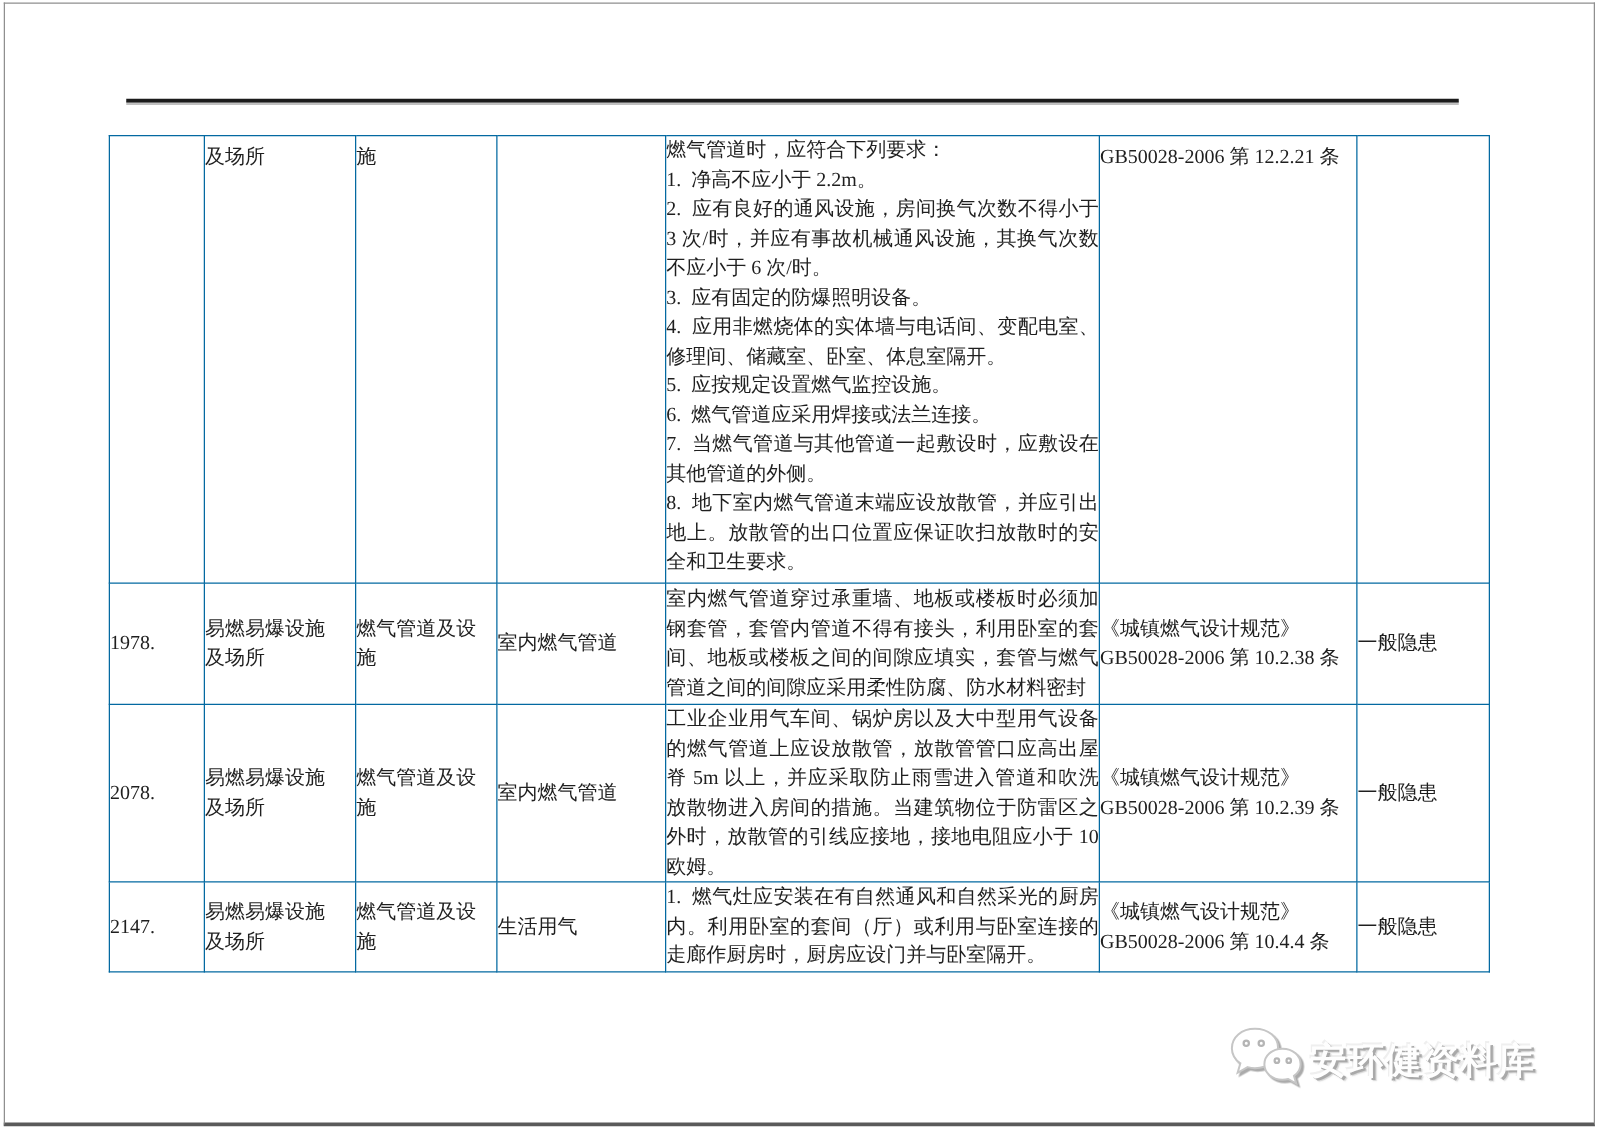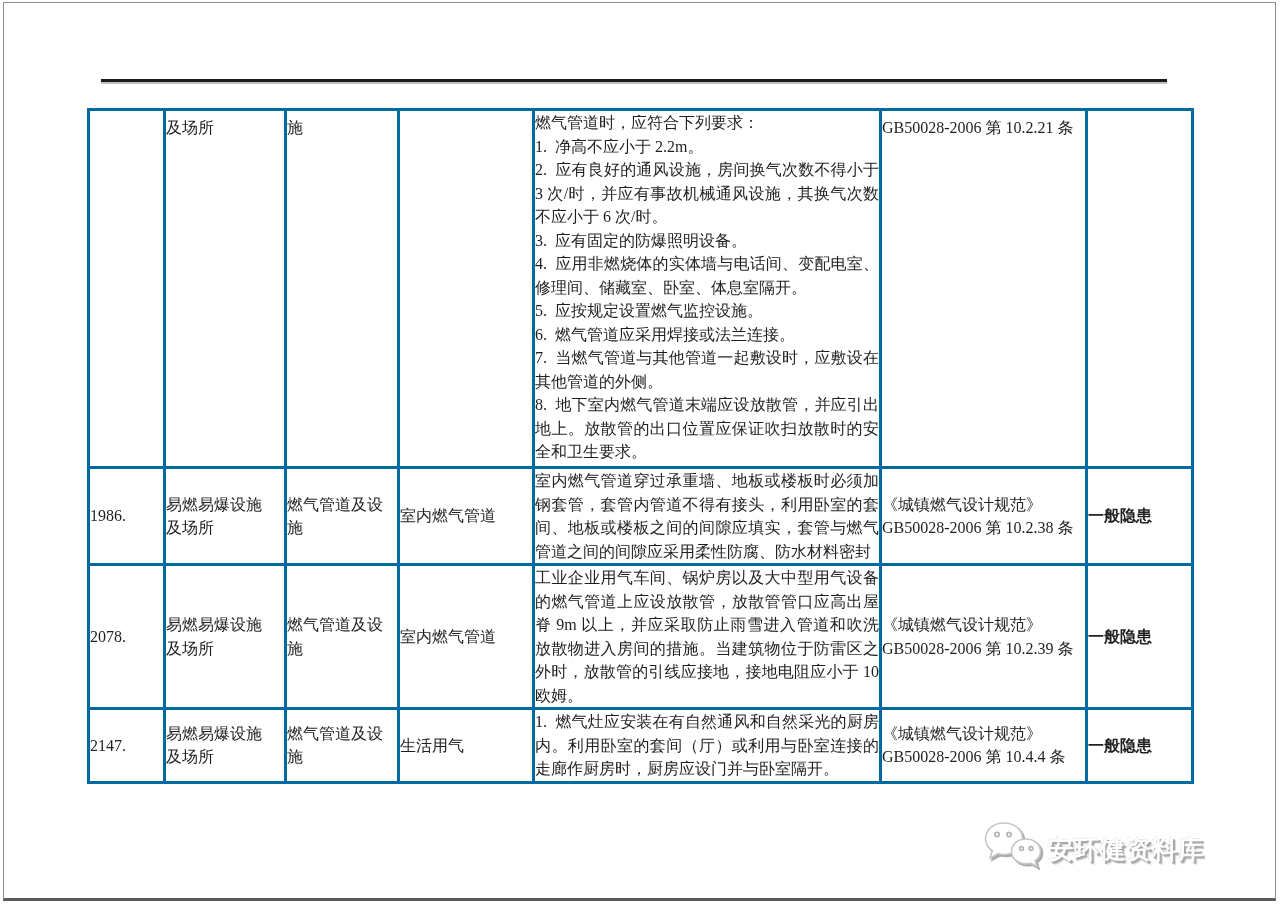--- a/index.html
+++ b/index.html
@@ -31,56 +31,56 @@
   table.grid{
     position:absolute;
     left:87px;top:108px;
     border-collapse:collapse;
     table-layout:fixed;
     width:1104px;
     font-size:16px;
     line-height:23.5px;
   }
   table.grid td{
-    border:3px solid #0369a1;
+    border:1px solid #0369a1;
     vertical-align:middle;
     overflow:hidden;
     padding:0;
   }
   td.c-num{padding-left:9px;}
   td.c-cat,td.c-sub,td.c-item{padding-left:11px;padding-right:4px;}
   td.c-desc{
     vertical-align:top;
     padding:3px 4px 2px 7px;
     text-align:justify;
     margin-top:37px;
   }
   td.c-std{padding-left:9px;padding-right:4px;}
-  td.c-lvl{padding-left:12px;font-weight:bold;}
+  td.c-lvl{padding-left:12px;}
   tr.row-cont td{vertical-align:top;}
   tr.row-cont td.c-cat,tr.row-cont td.c-sub{padding-top:5px;}
   tr.row-cont td.c-std{padding-top:5px;}
   .prewrap{white-space:pre-wrap;}
   
   .watermark{
     position:absolute;
     left:982px;top:820px;
     width:276px;height:58px;
     display:flex;
     align-items:center;
     gap:6px;
   }
   .wm-icon{
     flex:0 0 auto;
     filter:drop-shadow(2px 2px 0 rgba(150,150,150,.8));
   }
   .wm-text{
     font-family:"Liberation Sans","DejaVu Sans",sans-serif;
     font-weight:bold;
-    font-size:25px;
+    font-size:29px;
     letter-spacing:1px;
     color:#fefefe;
     text-shadow:2px 2px 0 #a9a9a9, 3px 3px 1px rgba(170,170,170,.5), -1px -1px 0 #efefef;
     white-space:nowrap;
     text-align:center;
   }
 </style>
 </head>
 <body>
 
@@ -106,43 +106,43 @@
       <td class="c-item"></td>
       <td class="c-desc prewrap">燃气管道时，应符合下列要求：
 1.  净高不应小于 2.2m。
 2.  应有良好的通风设施，房间换气次数不得小于 3 次/时，并应有事故机械通风设施，其换气次数不应小于 6 次/时。
 3.  应有固定的防爆照明设备。
 4.  应用非燃烧体的实体墙与电话间、变配电室、修理间、储藏室、卧室、体息室隔开。
 5.  应按规定设置燃气监控设施。
 6.  燃气管道应采用焊接或法兰连接。
 7.  当燃气管道与其他管道一起敷设时，应敷设在其他管道的外侧。
 8.  地下室内燃气管道末端应设放散管，并应引出地上。放散管的出口位置应保证吹扫放散时的安全和卫生要求。</td>
-      <td class="c-std prewrap">GB50028-2006 第 10.2.21 条</td>
+      <td class="c-std prewrap">GB50028-2006 第 12.2.21 条</td>
       <td class="c-lvl"></td>
     </tr>
     <tr style="height:97px;">
-      <td class="c-num">1986.</td>
+      <td class="c-num">1978.</td>
       <td class="c-cat prewrap">易燃易爆设施
 及场所</td>
       <td class="c-sub prewrap">燃气管道及设
 施</td>
       <td class="c-item">室内燃气管道</td>
       <td class="c-desc prewrap">室内燃气管道穿过承重墙、地板或楼板时必须加钢套管，套管内管道不得有接头，利用卧室的套间、地板或楼板之间的间隙应填实，套管与燃气管道之间的间隙应采用柔性防腐、防水材料密封</td>
       <td class="c-std prewrap">《城镇燃气设计规范》
 GB50028-2006 第 10.2.38 条</td>
       <td class="c-lvl">一般隐患</td>
     </tr>
     <tr style="height:140px;">
       <td class="c-num">2078.</td>
       <td class="c-cat prewrap">易燃易爆设施
 及场所</td>
       <td class="c-sub prewrap">燃气管道及设
 施</td>
       <td class="c-item">室内燃气管道</td>
-      <td class="c-desc prewrap">工业企业用气车间、锅炉房以及大中型用气设备的燃气管道上应设放散管，放散管管口应高出屋脊 9m 以上，并应采取防止雨雪进入管道和吹洗放散物进入房间的措施。当建筑物位于防雷区之外时，放散管的引线应接地，接地电阻应小于 10 欧姆。</td>
+      <td class="c-desc prewrap">工业企业用气车间、锅炉房以及大中型用气设备的燃气管道上应设放散管，放散管管口应高出屋脊 5m 以上，并应采取防止雨雪进入管道和吹洗放散物进入房间的措施。当建筑物位于防雷区之外时，放散管的引线应接地，接地电阻应小于 10 欧姆。</td>
       <td class="c-std prewrap">《城镇燃气设计规范》
 GB50028-2006 第 10.2.39 条</td>
       <td class="c-lvl">一般隐患</td>
     </tr>
     <tr style="height:72px;">
       <td class="c-num">2147.</td>
       <td class="c-cat prewrap">易燃易爆设施
 及场所</td>
       <td class="c-sub prewrap">燃气管道及设
 施</td>

